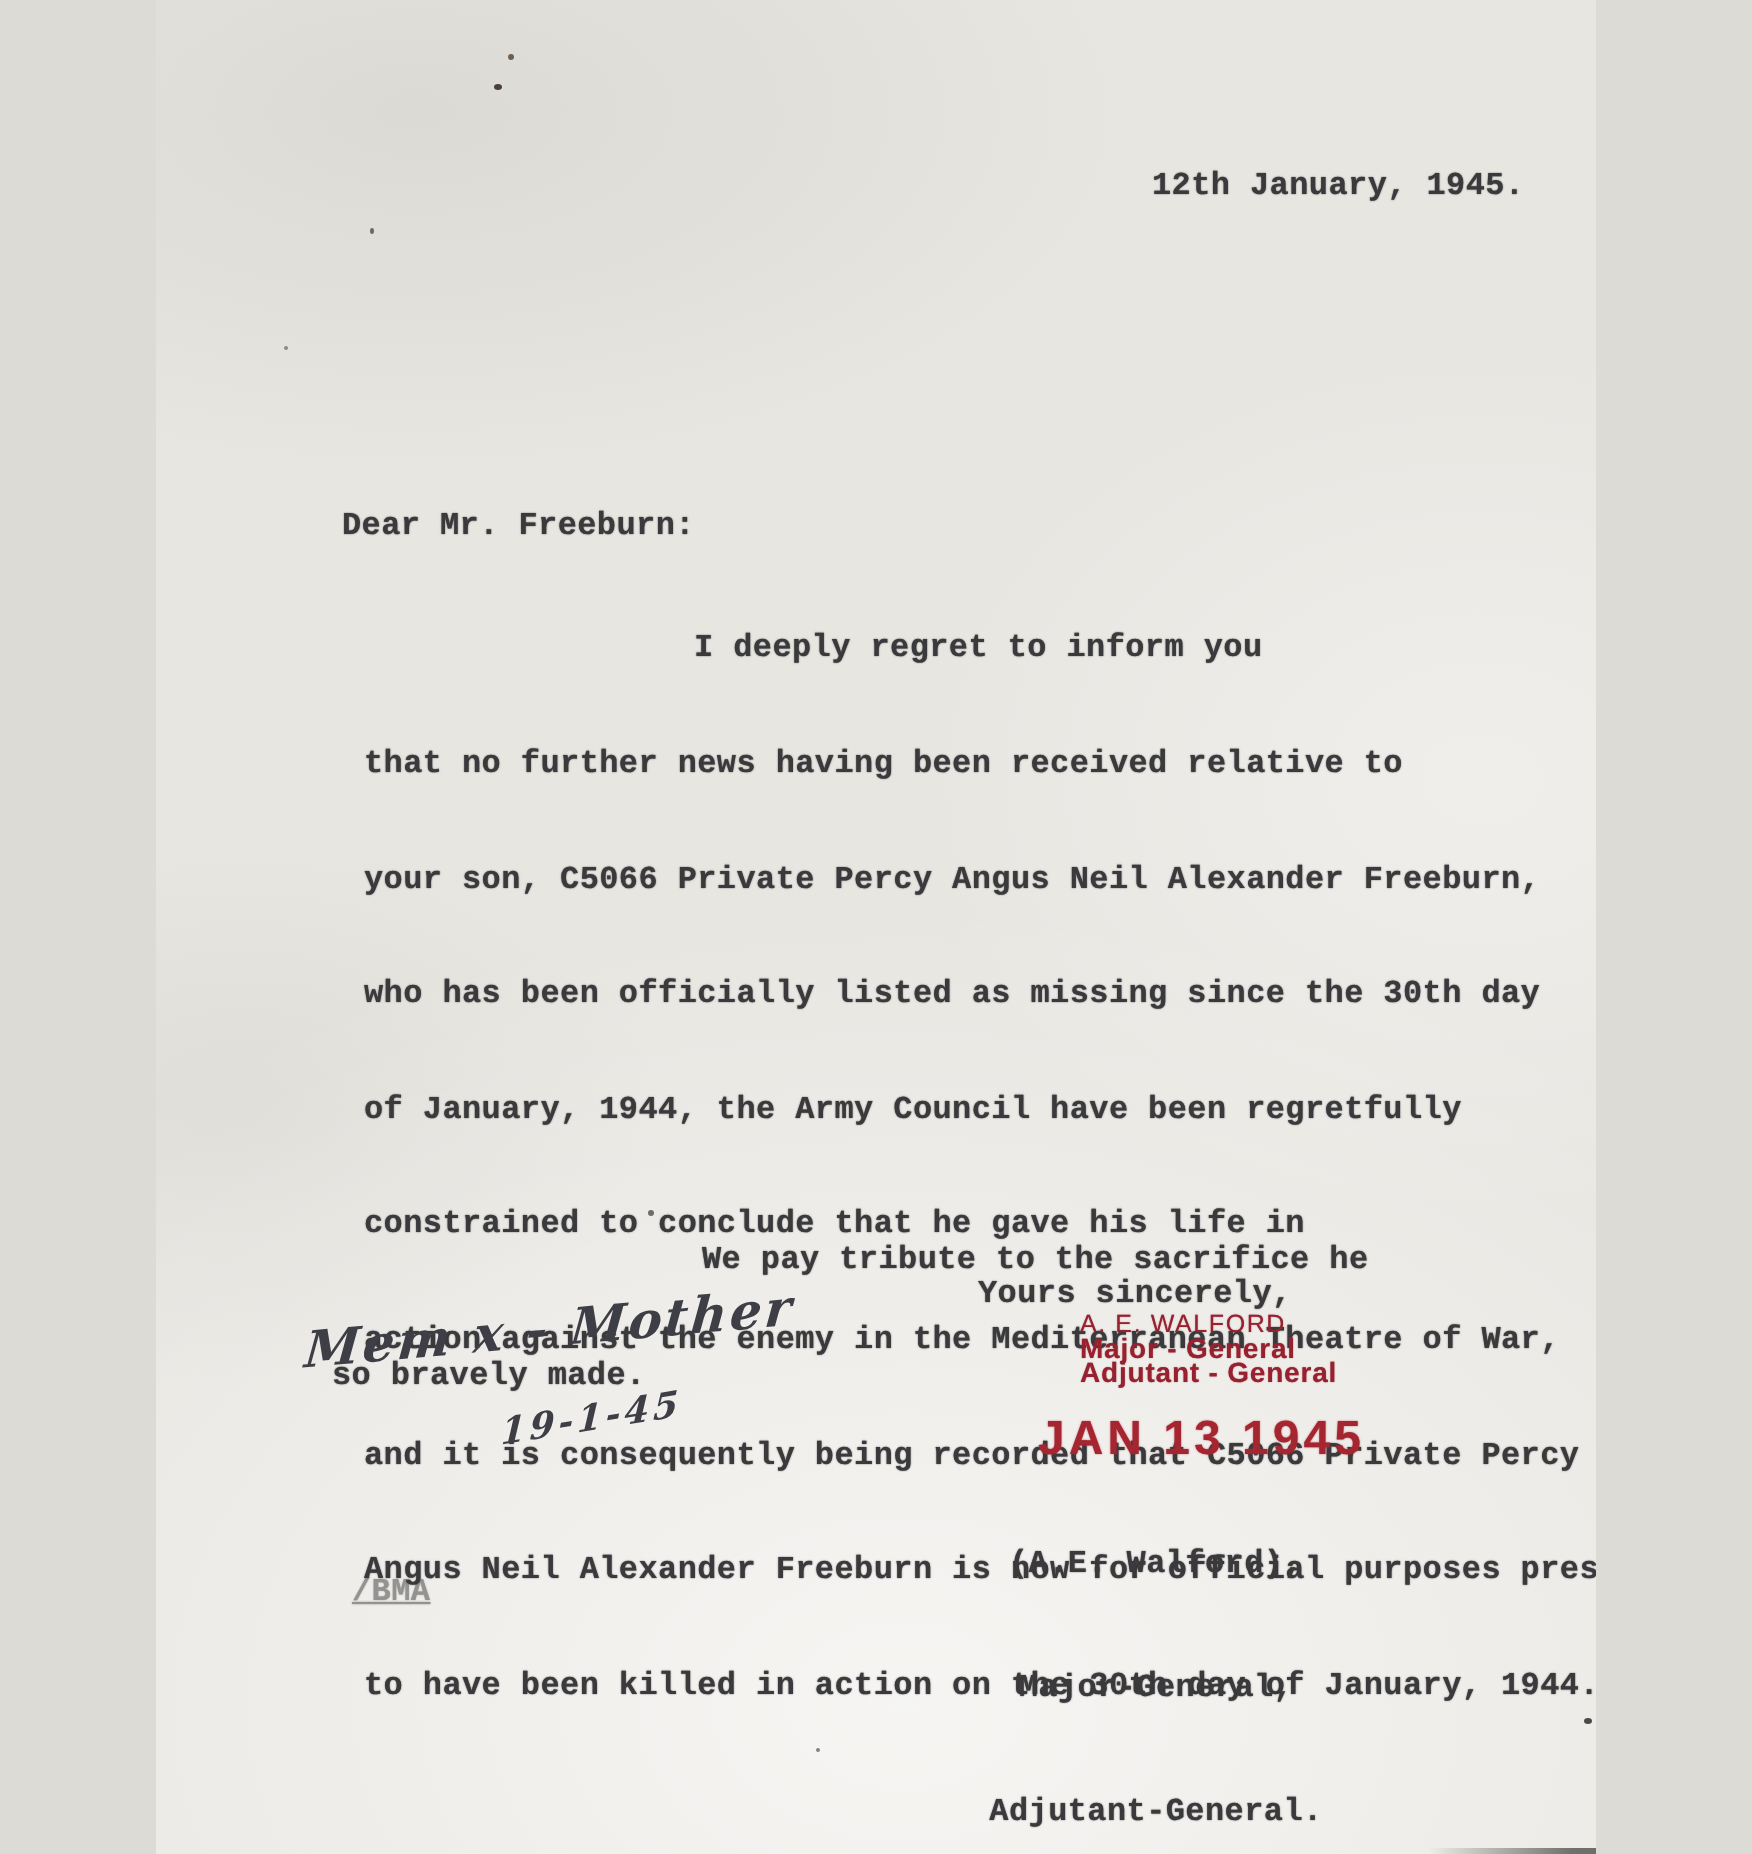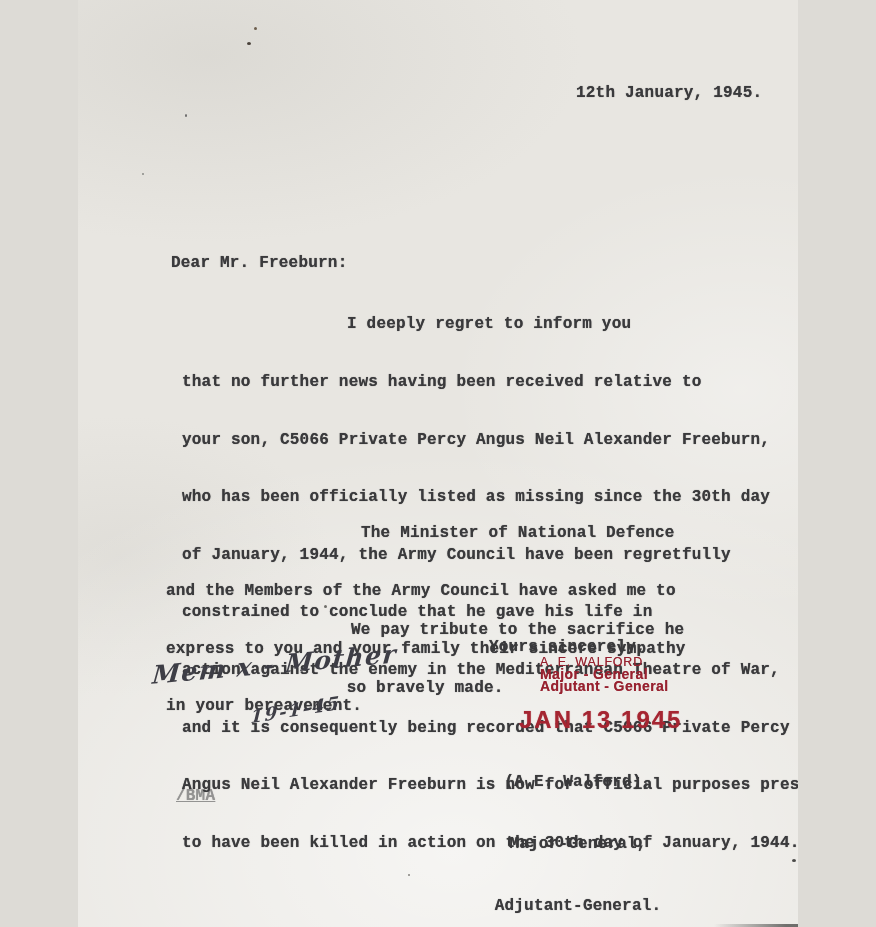--- a/index.html
+++ b/index.html
@@ -120,28 +120,22 @@
     <div class="line">your son, C5066 Private Percy Angus Neil Alexander Freeburn,</div>
     <div class="line">who has been officially listed as missing since the 30th day</div>
     <div class="line">of January, 1944, the Army Council have been regretfully</div>
     <div class="line">constrained to conclude that he gave his life in</div>
     <div class="line">action against the enemy in the Mediterranean Theatre of War,</div>
     <div class="line">and it is consequently being recorded that C5066 Private Percy</div>
     <div class="line">Angus Neil Alexander Freeburn is now for official purposes presumed</div>
     <div class="line">to have been killed in action on the 30th day of January, 1944.</div>
   </div>
 
-  <div class="typed" style="left:88px; top:486px;">
-    <div class="line indent-195">The Minister of National Defence</div>
-    <div class="line">and the Members of the Army Council have asked me to</div>
-    <div class="line">express to you and your family their sincere sympathy</div>
-    <div class="line">in your bereavement.</div>
-  </div>
 
-  <div class="typed" style="left:88px; top:583px;text-align:center;">
+  <div class="typed" style="left:88px; top:583px;">
     <div class="line indent-185">We pay tribute to the sacrifice he</div>
     <div class="line">so bravely made.</div>
   </div>
 
   <div class="typed" style="left:411px; top:638px;">Yours sincerely,</div>
 
   <div class="stamp-red" style="left:462px; top:657px;">
     <div class="stamp-name">A. E. WALFORD</div>
     <div class="stamp-rank">Major - General</div>
     <div class="stamp-rank">Adjutant - General</div>

